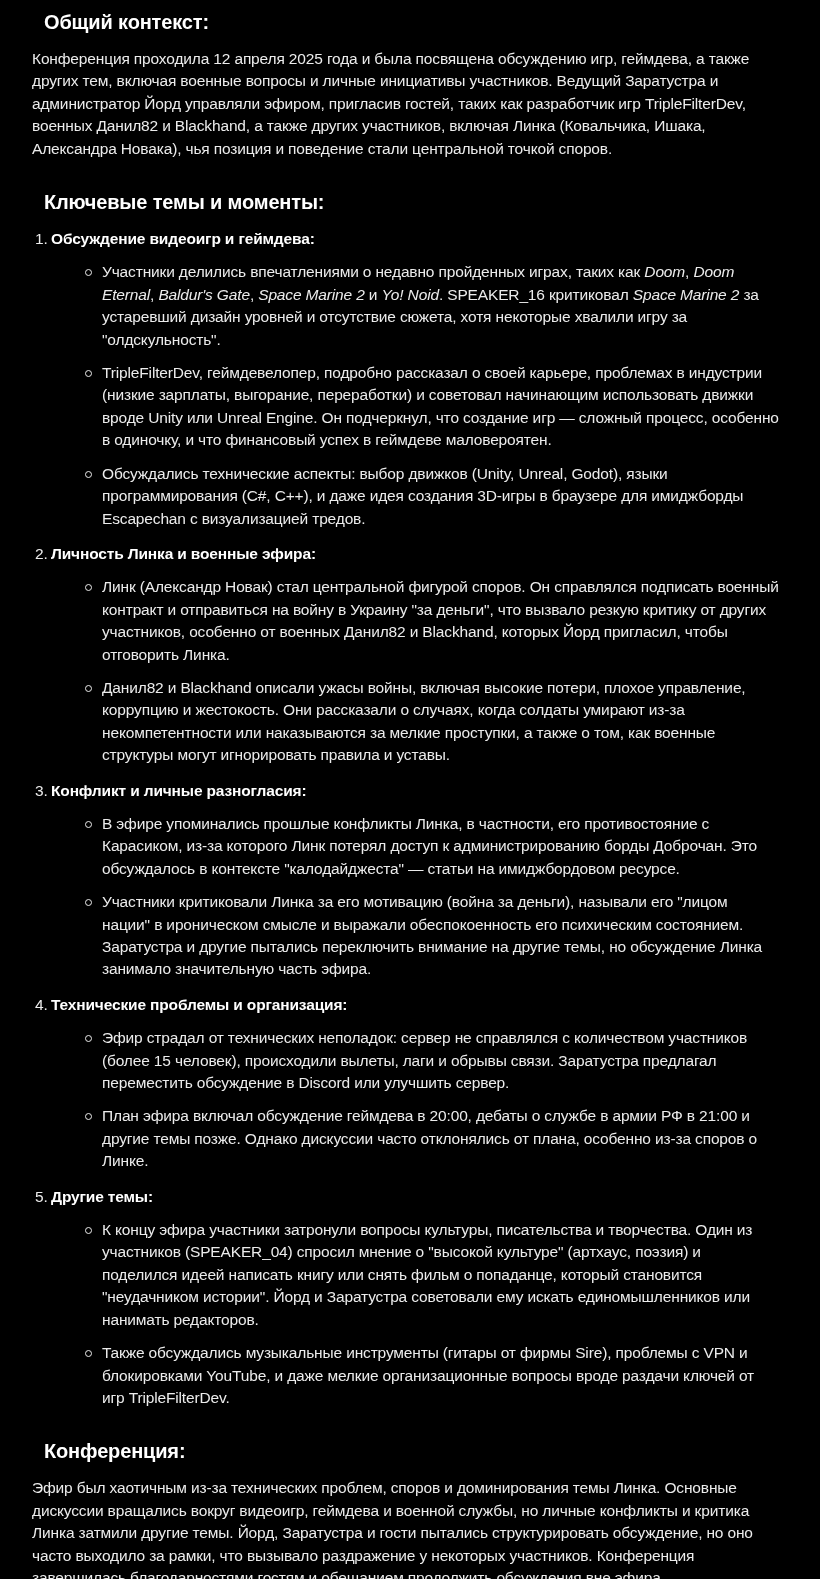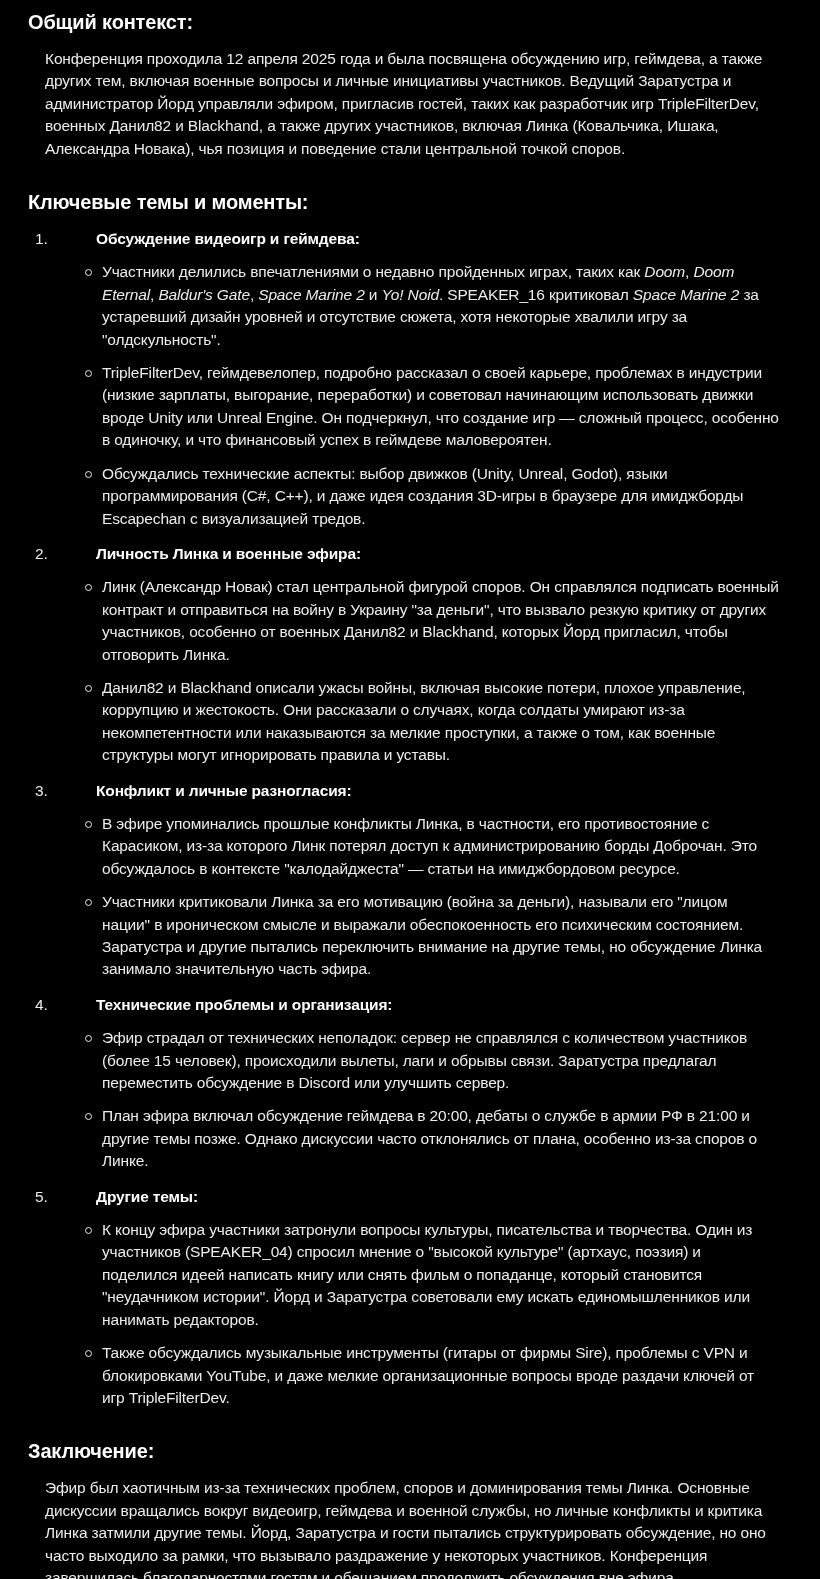--- a/index.html
+++ b/index.html
@@ -19,38 +19,38 @@
     letter-spacing: -0.15px;
     color: var(--body_text);
     padding: 10px 25px 20px 28px;
   }
   .doc { width: 100%; }
   h3 {
     font-size: 20px;
     line-height: 25px;
     font-weight: 700;
     color: var(--heading_text);
-    margin: 30px 0 13px 0;
+    margin: 30px 0 13px 16px;
   }
   h3:first-child { margin-top: 0; }
-  p { margin: 13px 17px; }
+  p { margin: 13px 4px; }
   ol.topics {
     list-style: none;
     margin: 13px 0;
     padding-left: 23px;
   }
   ol.topics > li { position: relative; margin: 13px 0; }
   .topic-num {
     position: absolute;
     left: -16px;
     top: 0;
     font-weight: 400;
     color: var(--body_text);
   }
-  .topic-title { font-weight: 700; color: var(--heading_text); margin-left: 45px; }
+  .topic-title { font-weight: 700; color: var(--heading_text); }
   ul.bullets {
     list-style: none;
     margin: 11px 0 11px 0;
     padding-left: 35px;
   }
   ul.bullets > li { position: relative; margin: 11px 16px; }
   ul.bullets > li::before {
     content: "";
     position: absolute;
     left: -17px;
@@ -115,16 +115,16 @@
       <span class="topic-num">5.</span>
       <span class="topic-title">Другие темы:</span>
       <ul class="bullets">
         <li><span>К концу эфира участники затронули вопросы культуры, писательства и творчества. Один из участников (SPEAKER_04) спросил мнение о "высокой культуре" (артхаус, поэзия) и поделился идеей написать книгу или снять фильм о попаданце, который становится "неудачником истории". Йорд и Заратустра советовали ему искать единомышленников или нанимать редакторов.</span></li>
         <li><span>Также обсуждались музыкальные инструменты (гитары от фирмы Sire), проблемы с VPN и блокировками YouTube, и даже мелкие организационные вопросы вроде раздачи ключей от игр TripleFilterDev.</span></li>
       </ul>
     </li>
 
   </ol>
 
-  <h3>Заключение:</h3>
+  <h3>Конференция:</h3>
   <p>Эфир был хаотичным из-за технических проблем, споров и доминирования темы Линка. Основные дискуссии вращались вокруг видеоигр, геймдева и военной службы, но личные конфликты и критика Линка затмили другие темы. Йорд, Заратустра и гости пытались структурировать обсуждение, но оно часто выходило за рамки, что вызывало раздражение у некоторых участников. Конференция завершилась благодарностями гостям и обещанием продолжить обсуждения вне эфира.</p>
 
 </div>
 
 </body></html>

